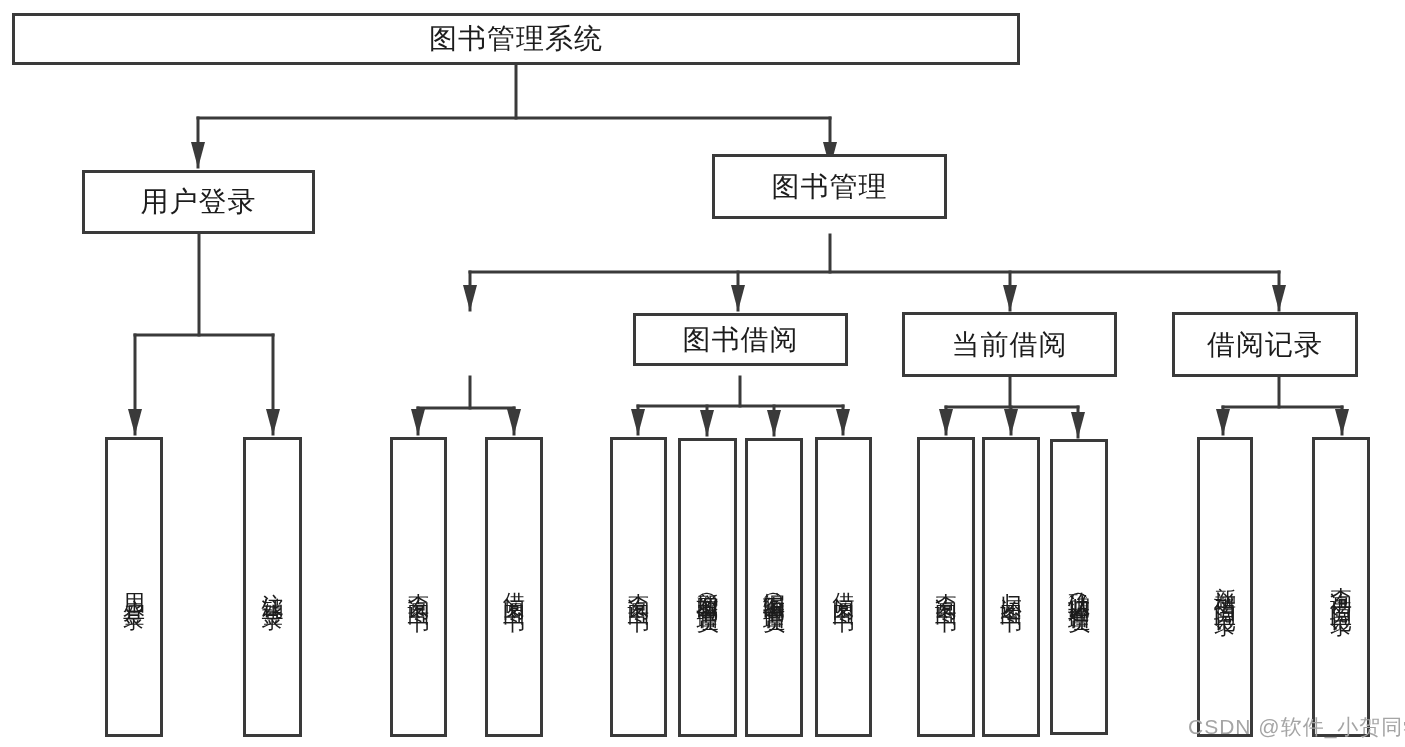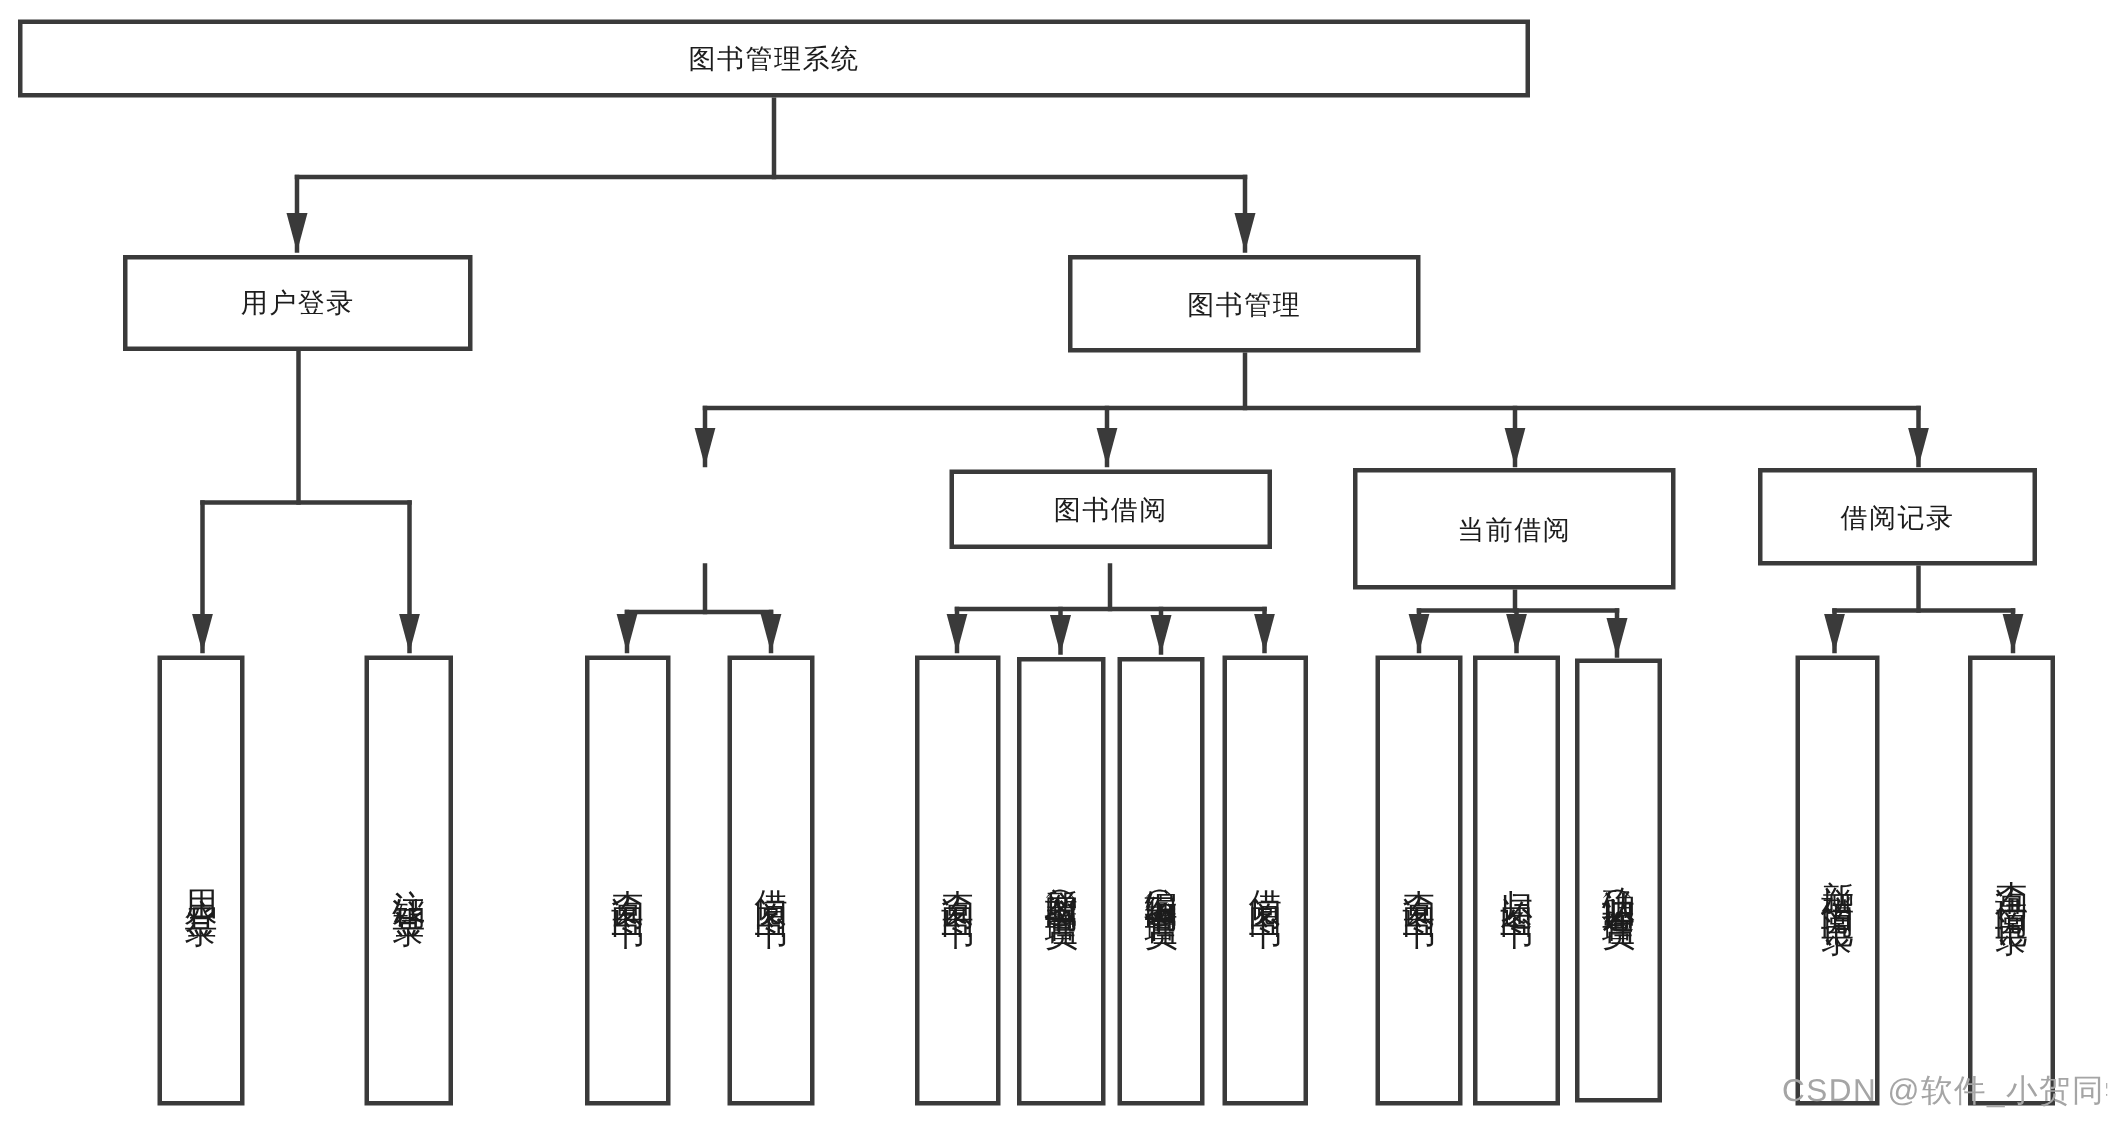--- a/index.html
+++ b/index.html
@@ -13,21 +13,21 @@
   #wires{position:absolute;left:0;top:0;width:1405px;height:747px;}
   .node{
     position:absolute;
     box-sizing:border-box;
     border:3px solid #3a3a3a;
     background:#ffffff;
     color:#1c1c1c;
     display:flex;
     align-items:center;
     justify-content:center;
-    font-size:18px;
+    font-size:28px;
     letter-spacing:1px;
     white-space:nowrap;
   }
   .node.leaf{
     font-size:22px;
     writing-mode:vertical-rl;
     text-orientation:mixed;
     letter-spacing:6px;
     line-height:1;
     white-space:normal;
@@ -93,24 +93,24 @@
       <line x1="1279" y1="377" x2="1279" y2="407"></line>
       <line x1="1223" y1="407" x2="1342" y2="407"></line>
       <line x1="1223" y1="407" x2="1223" y2="434" marker-end="url(#arw)"></line>
       <line x1="1342" y1="407" x2="1342" y2="434" marker-end="url(#arw)"></line>
     </g>
   </svg>
 
   <div class="node" style="left:12px;top:13px;width:1008px;height:52px;">图书管理系统</div>
 
   <div class="node" style="left:82px;top:170px;width:233px;height:64px;">用户登录</div>
-  <div class="node" style="left:712px;top:170px;width:235px;height:65px;">图书管理</div>
+  <div class="node" style="left:712px;top:154px;width:235px;height:65px;">图书管理</div>
 
   <div class="node" style="left:633px;top:313px;width:215px;height:53px;">图书借阅</div>
-  <div class="node" style="left:902px;top:312px;width:215px;height:81px;">当前借阅</div>
+  <div class="node" style="left:902px;top:312px;width:215px;height:65px;">当前借阅</div>
   <div class="node" style="left:1172px;top:312px;width:186px;height:65px;">借阅记录</div>
 
   <div class="node leaf" style="left:105px;top:437px;width:58px;height:300px;">用户登录</div>
   <div class="node leaf" style="left:243px;top:437px;width:59px;height:300px;">注销登录</div>
 
   <div class="node leaf" style="left:390px;top:437px;width:57px;height:300px;">查询图书</div>
   <div class="node leaf" style="left:485px;top:437px;width:58px;height:300px;">借阅图书</div>
 
   <div class="node leaf" style="left:610px;top:437px;width:57px;height:300px;">查询图书</div>
   <div class="node leaf long" style="left:678px;top:438px;width:59px;height:299px;">新增图书（管理员）</div>

